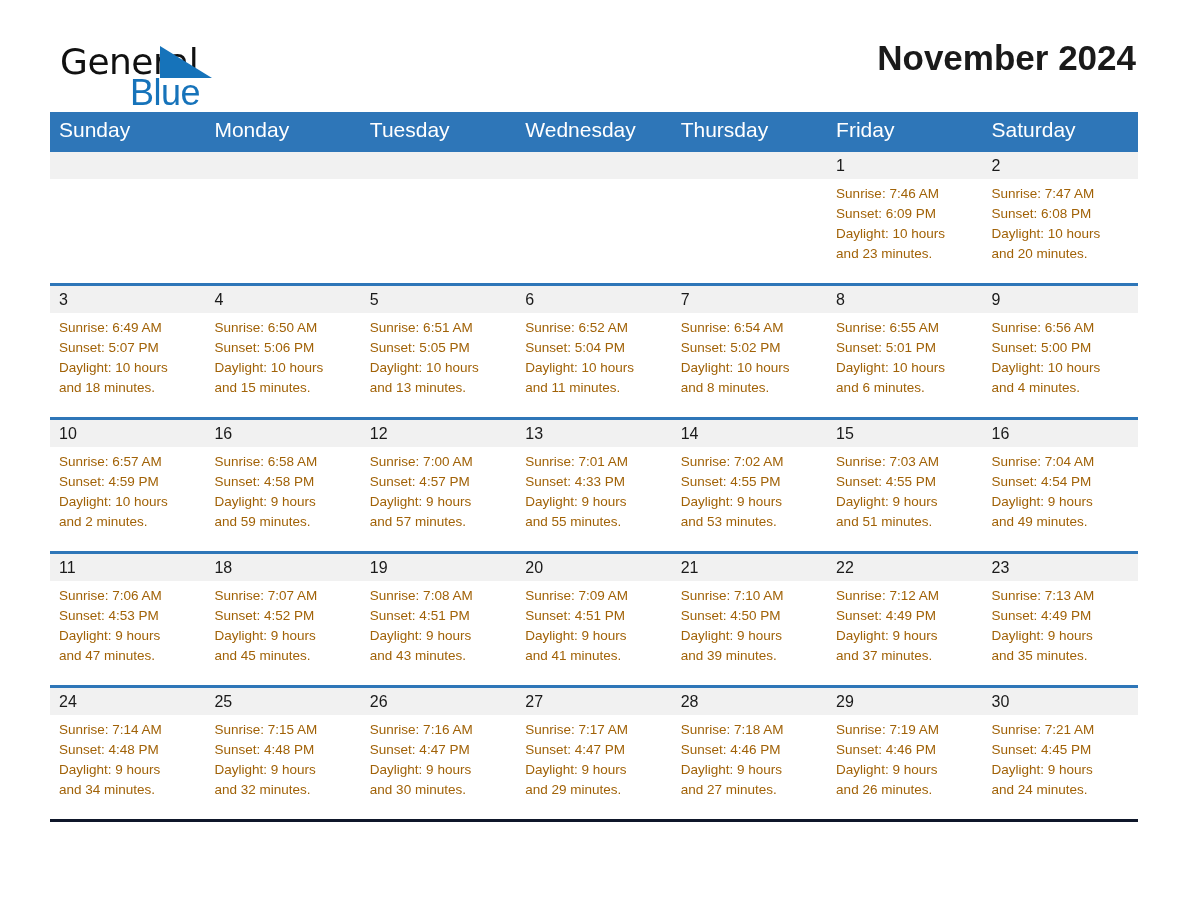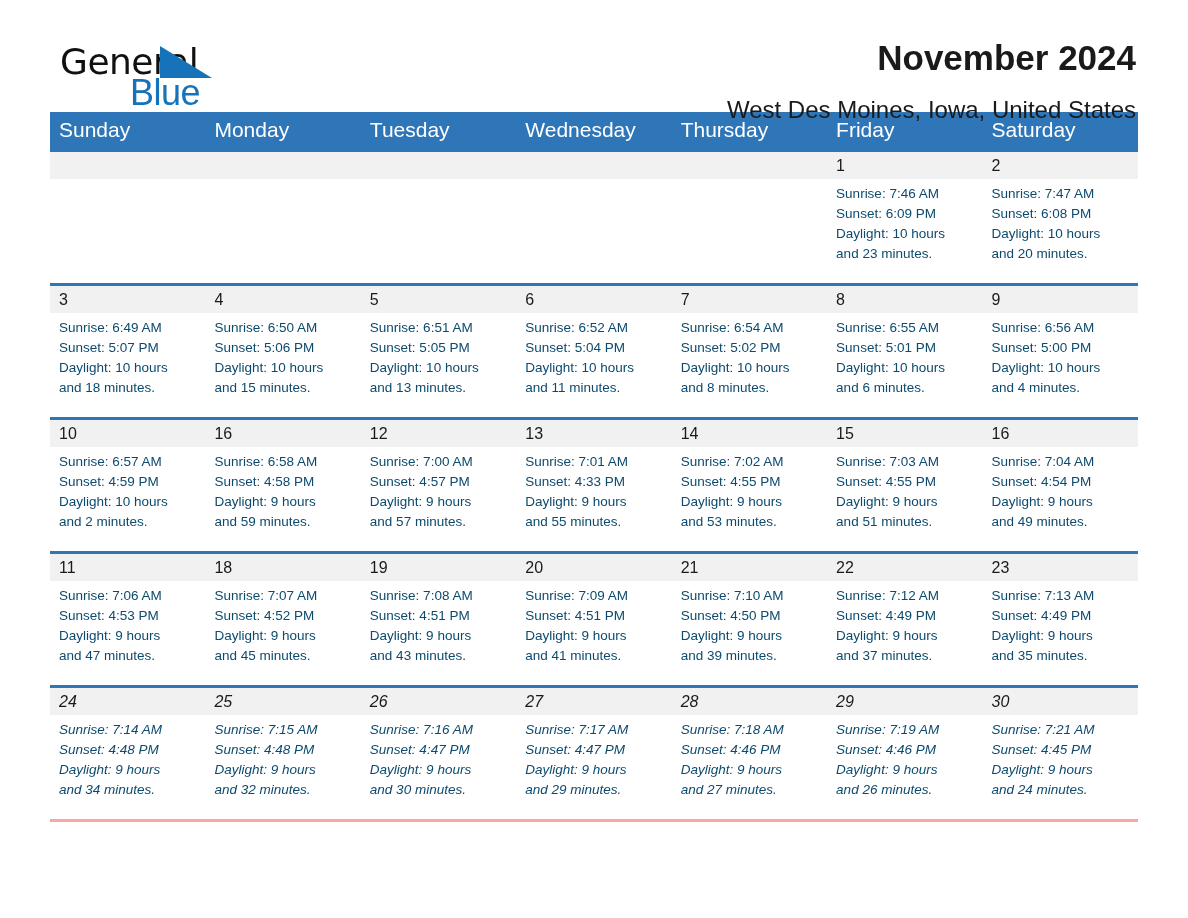--- a/index.html
+++ b/index.html
@@ -103,41 +103,41 @@
   }
 
   tbody tr { height: 134px; }
 
   tbody td {
     vertical-align: top;
     padding: 0;
     border-top: 3px solid #2E76B8;
     background: #ffffff;
   }
-  tbody tr:last-child td { border-bottom: 3px solid #fca5a5; font-style: italic; }
+  tbody tr:last-child td { border-bottom: 3px solid #0f172a; }
 
   .cell {
     height: 131px;
     display: flex;
     flex-direction: column;
   }
   .daynum {
     background: #F1F1F1;
     height: 27px;
     line-height: 27px;
     padding-left: 9px;
     font-size: 16px;
     color: #1a1a1a;
   }
   .cell.empty .daynum { background: #F1F1F1; }
   .details {
     padding: 5px 0 0 9px;
     font-size: 13.5px;
     line-height: 20px;
-    color: #0c4a6e;
+    color: #a16207;
   }
   .details div { white-space: nowrap; }
 </style>
 </head>
 <body>
 
 <div class="page">
 
   <div class="header">
 
@@ -146,21 +146,20 @@
       <span class="brand-tri">
         <svg width="52" height="32" viewBox="0 0 52 32" aria-hidden="true">
           <polygon points="0,0 52,32 0,32" fill="#1673BA"></polygon>
         </svg>
       </span>
       <span class="brand-blue">Blue</span>
     </div>
 
     <div class="title-block">
       <div class="cal-title">November 2024</div>
-      <div class="cal-subtitle">West Des Moines, Iowa, United States</div>
     </div>
 
   </div>
 
   <table class="calendar">
     <colgroup>
       <col>
         <col>
         <col>
         <col>

